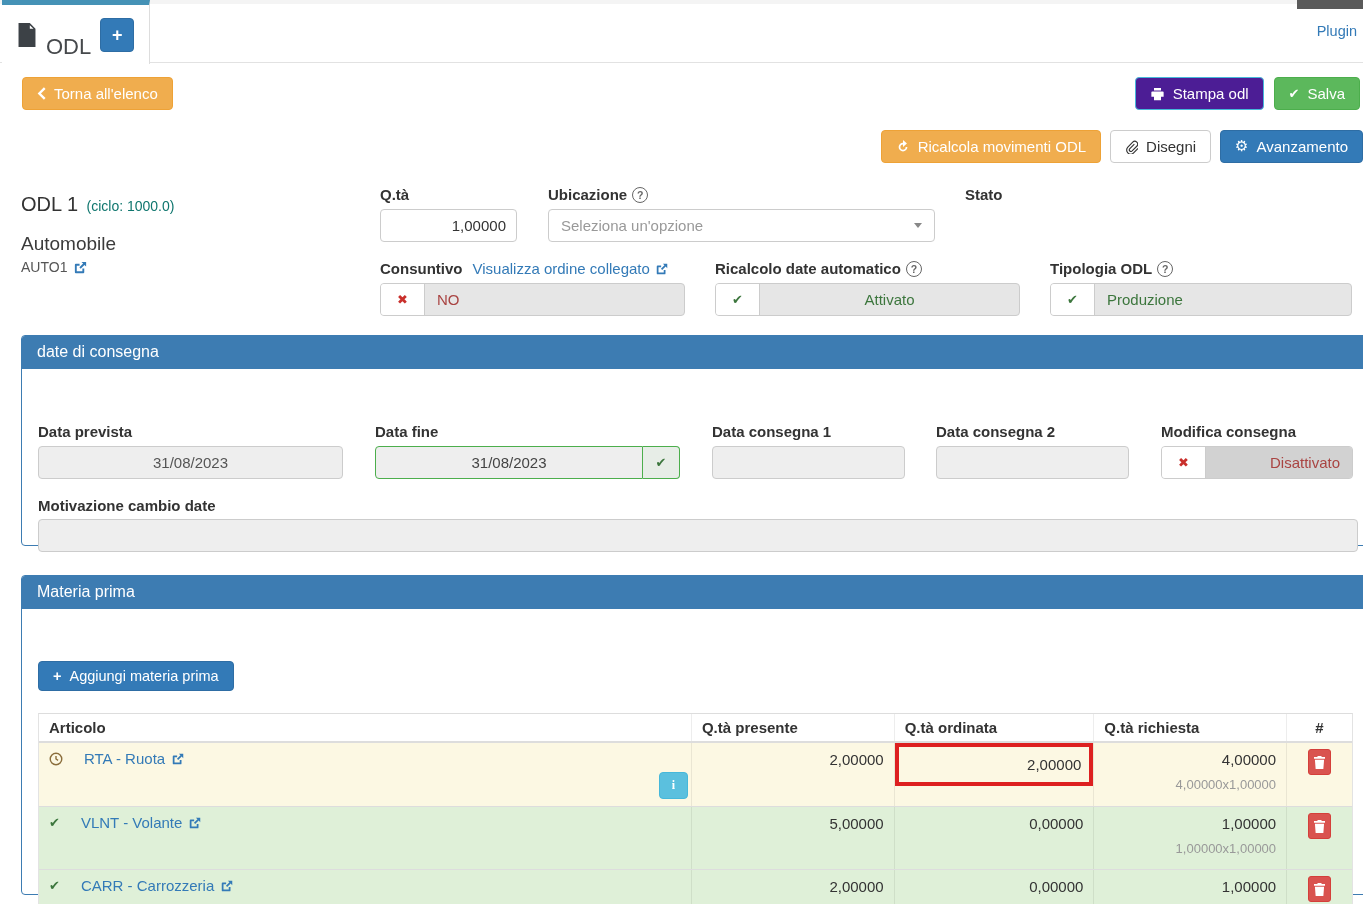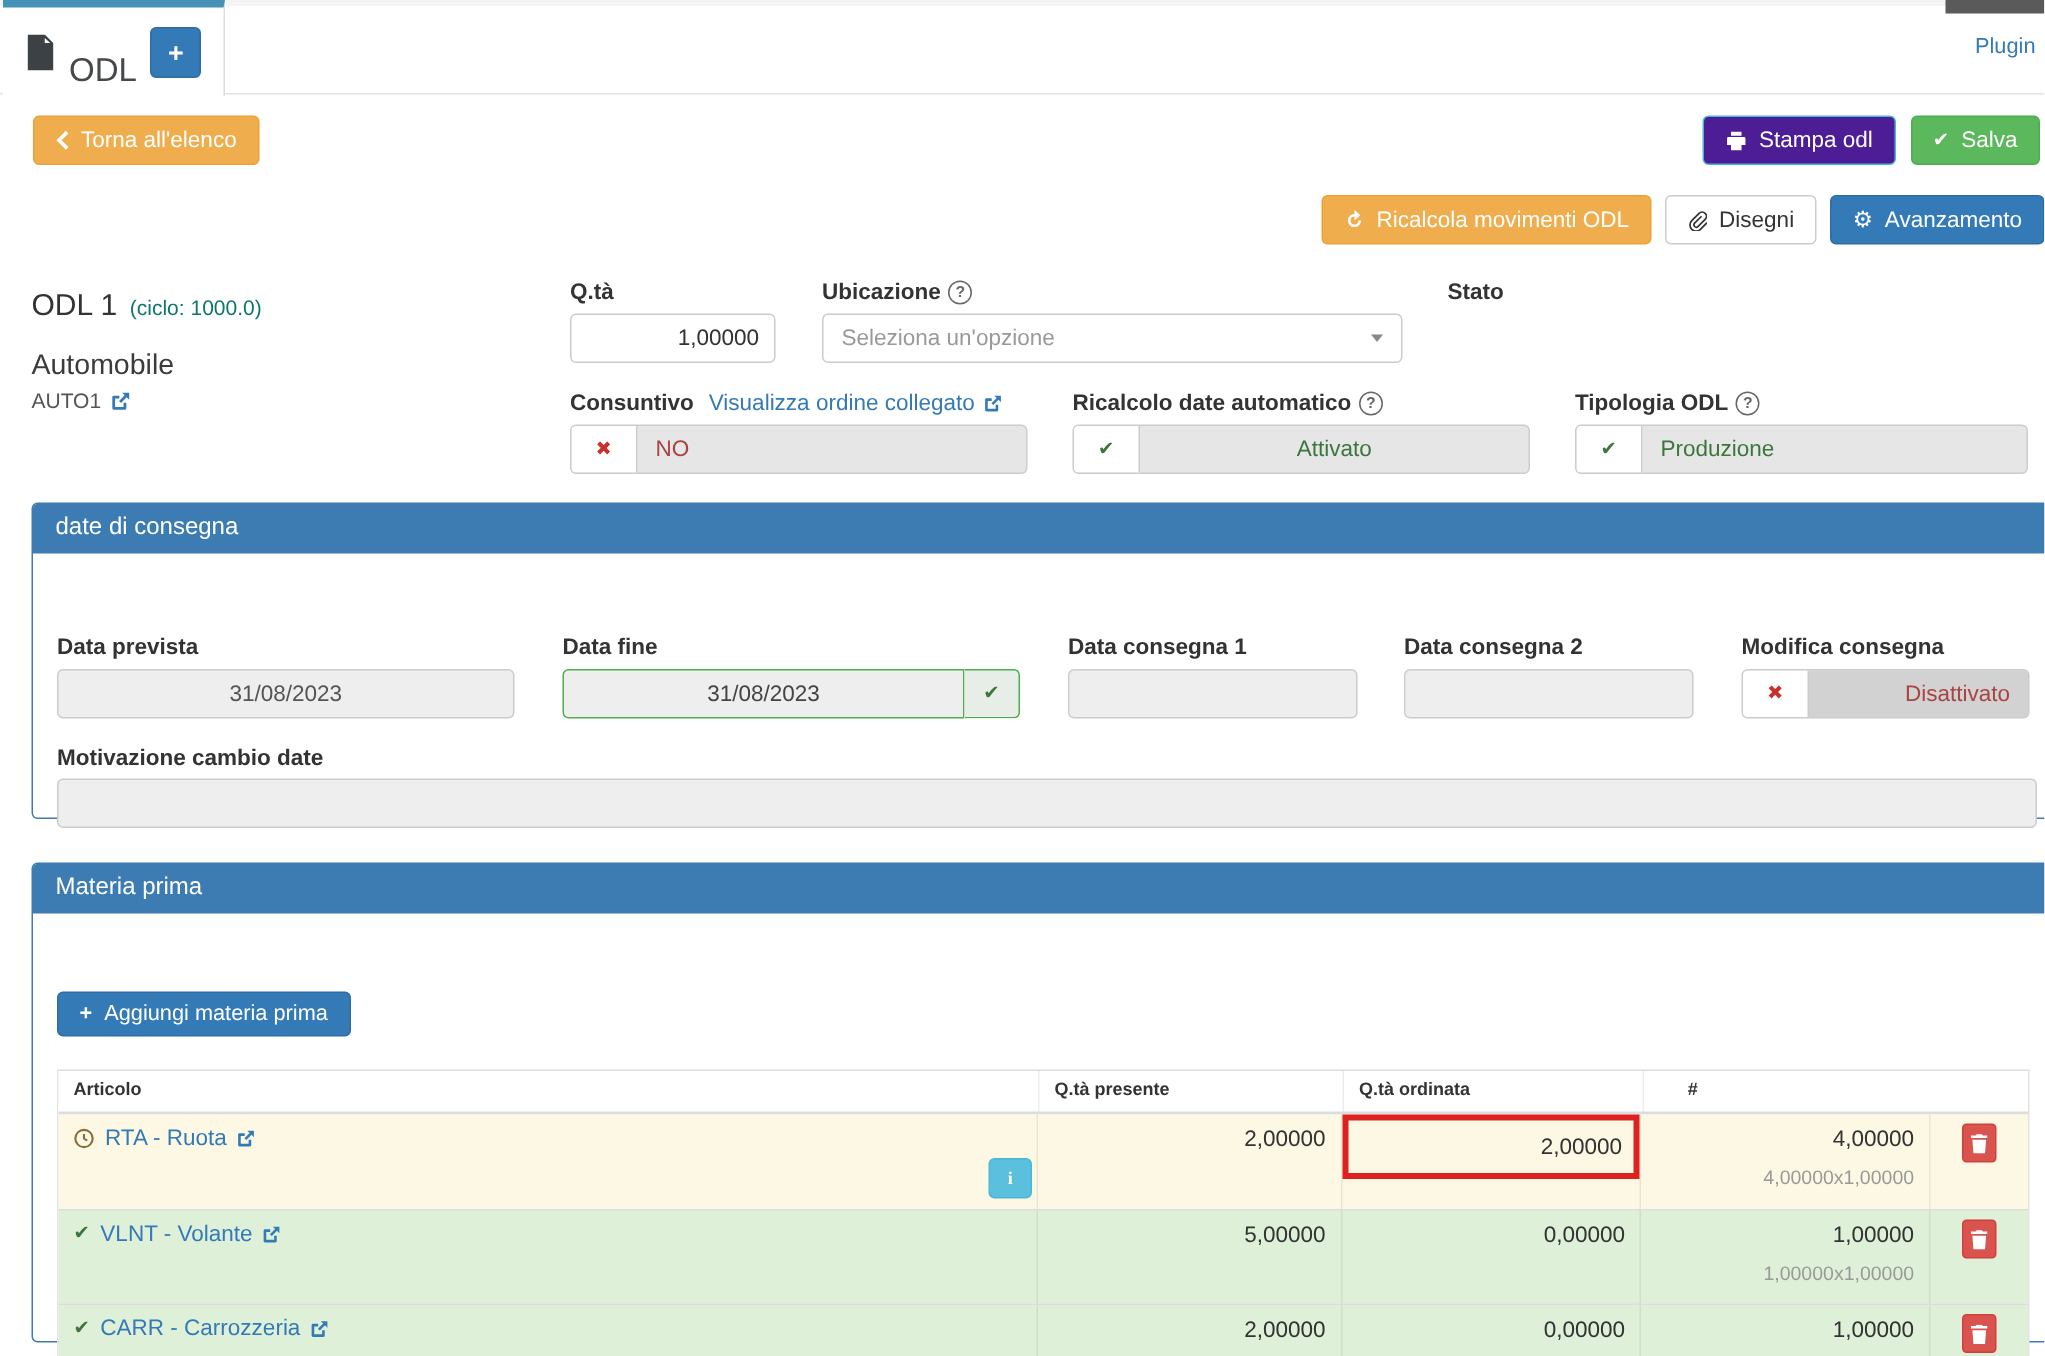--- a/index.html
+++ b/index.html
@@ -90,32 +90,32 @@
   .dc2-l { left:914px; top:54px; }  .dc2-i { left:914px; top:77px; width:193px; }
   .mc-l  { left:1139px; top:54px; } .mc-t  { left:1139px; top:77px; width:192px; }
   .mot-l { left:16px; top:128px; }  .mot-i { left:16px; top:150px; width:1320px; }
 
   
   .add-btn { left:16px; top:52px; height:30px; font-size:14.5px; }
   .ttable { position:absolute; left:16px; top:104px; width:1315px; border:1px solid #e3e3e3; border-top:1px solid #ddd;
             border-bottom:1px solid #ddd; }
   .trow, .thead { display:flex; }
   .thead { border-bottom:2px solid #ddd; background:#fff; }
-  .th { font-weight:bold; font-size:12px; padding:5px 10px; height:27px; }
+  .th { font-weight:bold; font-size:15px; padding:5px 10px; height:27px; }
   .td { padding:8px 10px; font-size:15px; }
   .c-art { width:653px; } .c-pres { width:203px; } .c-ord { width:200px; } .c-rich { width:193px; } .c-act { width:66px; }
   .thead > div + div, .trow > div + div { border-left:1px solid rgba(0,0,0,0.07); }
   .th-center { text-align:center; }
   .row-warning { background:#fcf8e3; }
   .row-success { background:#dff0d8; }
   .trow + .trow { border-top:1px solid #ddd; }
   .rh63 { height:63px; } .rh58 { height:58px; }
   .td-num { text-align:right; color:#333; }
   .td-art { position:relative; padding:7px 10px; }
-  .art-line { display:flex; align-items:center; gap:7px; }
+  .art-line { display:flex; align-items:center; gap:21px; }
   .art-link { color:#337ab7; font-size:15px; text-decoration:none; display:inline-flex; align-items:center; gap:6px; cursor:pointer; }
   .req-main { text-align:right; }
   .req-detail { text-align:right; font-size:13px; color:#999; margin-top:9px; }
   .td-hl { padding:0; }
   .red-box { height:43px; border:4px solid #dd2020; display:flex; align-items:center; justify-content:flex-end;
              padding:0 8px; font-size:15px; }
   .info-btn { position:absolute; right:3px; bottom:7px; width:29px; height:27px; background:#5bc0de; border:1px solid #46b8da;
               border-radius:4px; color:#fff; font-size:12px; font-weight:bold; font-family:"Liberation Serif",serif;
               cursor:pointer; }
   .td-act { display:flex; justify-content:center; padding-top:6px; }
@@ -314,20 +314,21 @@
       <button class="btn btn-primary abs add-btn">
         <span style="font-weight:bold;">+</span>
         <span>Aggiungi materia prima</span>
       </button>
 
       <div class="ttable">
         <div class="thead">
           <div class="th c-art">Articolo</div>
           <div class="th c-pres">Q.tà presente</div>
           <div class="th c-ord">Q.tà ordinata</div>
+          <div class="th c-rich">Q.tà richiesta</div>
           <div class="th c-act th-center">#</div>
         </div>
 
         <div class="trow row-warning rh63">
           <div class="td td-art c-art">
             <div class="art-line">
               <span>
                 <svg width="14" height="14" viewBox="0 0 16 16">
                     <circle cx="8" cy="8" r="6.6" fill="none" stroke="#8a6d3b" stroke-width="1.6"></circle>
                     <path d="M8 4.5V8l2.4 1.6" fill="none" stroke="#8a6d3b" stroke-width="1.6"></path>

